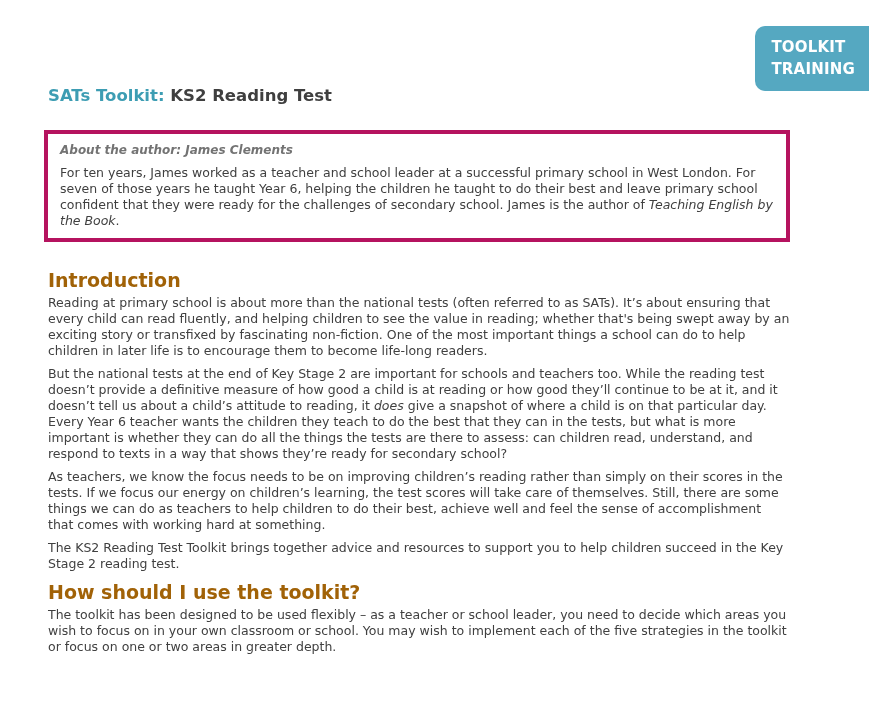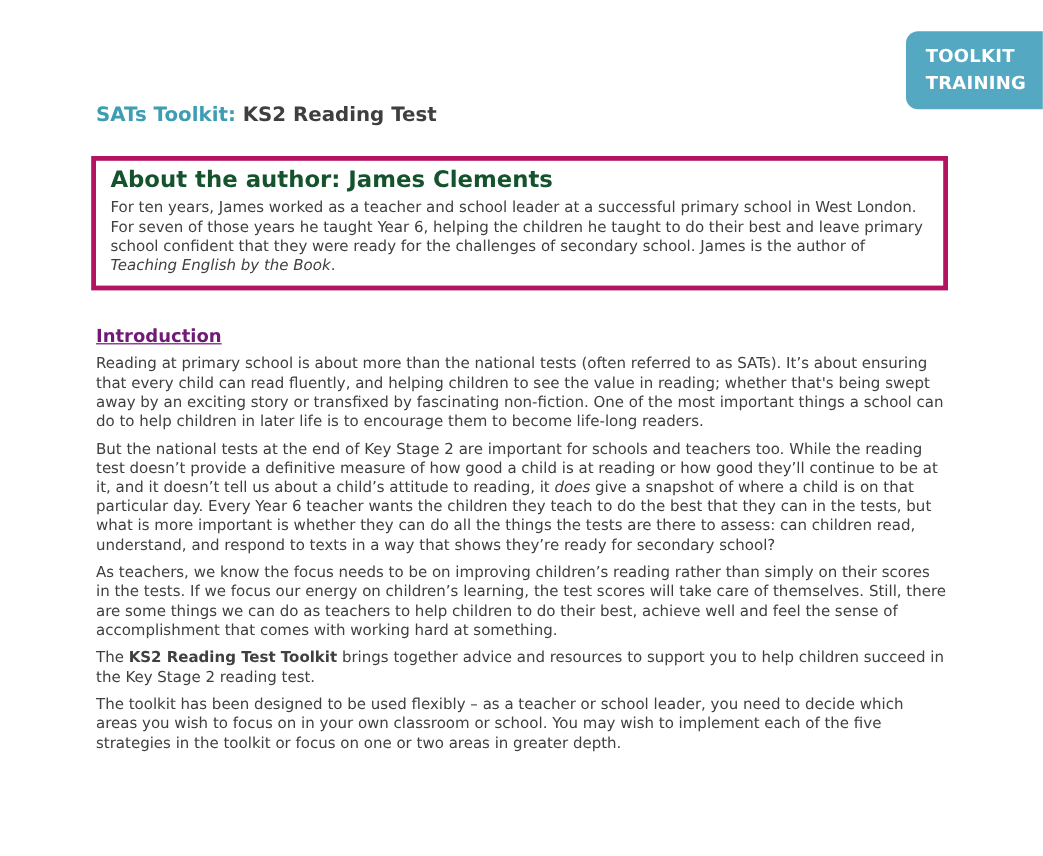--- a/index.html
+++ b/index.html
@@ -20,58 +20,58 @@
     background: #55a8c1;
     color: #ffffff;
     font-weight: bold;
     font-size: 15px;
     line-height: 21.5px;
     border-radius: 10px;
     padding: 11px 28px 11px 16px;
     letter-spacing: 0.2px;
   }
   .content {
-    padding: 86px 79px 0 80px;
+    padding: 86px 79px 0 48px;
   }
   .page-title {
     font-size: 16.5px;
     font-weight: bold;
     line-height: 20px;
     white-space: nowrap;
   }
   .page-title .teal { color: #3d9db3; }
   .page-title .dark { color: #3f3f3f; }
   .author-box {
     margin: 24px 0 0 -4px;
     border: 4px solid #b5135f;
     padding: 7px 12px 9px 12px;
   }
   .author-box h3 {
     margin: 0 0 5px 0;
-    font-size: 19px;
+    font-size: 12px;
     line-height: 19px;
-    color: #14532d;
+    color: #737373;
+    font-style: italic;
   }
   p {
     margin: 0 0 7px 0;
     font-size: 12.5px;
     line-height: 16px;
     color: #404040;
   }
   .author-box p { margin: 0; }
   h2 {
-    color: #701a75;
-    font-size: 15px;
+    color: #a16207;
+    font-size: 19px;
     line-height: 24px;
     margin: 8px 0 3px 0;
-    text-decoration: underline;
   }
   h2.first { margin-top: 26px; }
   em { font-style: italic; }
-  strong { font-weight: bold; }
+  strong { font-weight: normal; }
 </style>
 </head>
 <body>
 
 <div class="badge">
   <div>TOOLKIT</div>
   <div>TRAINING</div>
 </div>
 
 <div class="content">
@@ -89,16 +89,17 @@
   <h2 class="first">Introduction</h2>
 
   <p>Reading at primary school is about more than the national tests (often referred to as SATs). It’s about ensuring that every child can read fluently, and helping children to see the value in reading; whether that's being swept away by an exciting story or transfixed by fascinating non-fiction. One of the most important things a school can do to help children in later life is to encourage them to become life-long readers.</p>
 
   <p><span>But the national tests at the end of Key Stage 2 are important for schools and teachers too. While the reading test doesn’t provide a definitive measure of how good a child is at reading or how good they’ll continue to be at it, and it doesn’t tell us about a child’s attitude to reading, it </span><em>does</em><span> give a snapshot of where a child is on that particular day. Every Year 6 teacher wants the children they teach to do the best that they can in the tests, but what is more important is whether they can do all the things the tests are there to assess: can children read, understand, and respond to texts in a way that shows they’re ready for secondary school?</span></p>
 
   <p>As teachers, we know the focus needs to be on improving children’s reading rather than simply on their scores in the tests. If we focus our energy on children’s learning, the test scores will take care of themselves. Still, there are some things we can do as teachers to help children to do their best, achieve well and feel the sense of accomplishment that comes with working hard at something.</p>
 
   <p><span>The </span><strong>KS2 Reading Test Toolkit</strong><span> brings together advice and resources to support you to help children succeed in the Key Stage 2 reading test.</span></p>
 
+  <h2>How should I use the toolkit?</h2>
 
   <p>The toolkit has been designed to be used flexibly – as a teacher or school leader, you need to decide which areas you wish to focus on in your own classroom or school. You may wish to implement each of the five strategies in the toolkit or focus on one or two areas in greater depth.</p>
 
 </div>
 
 </body></html>

